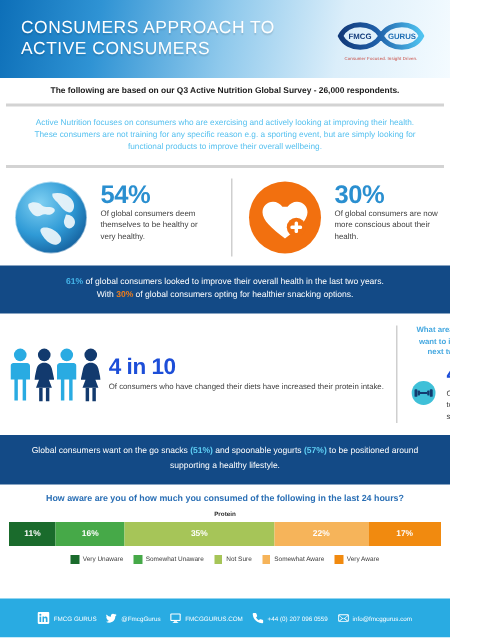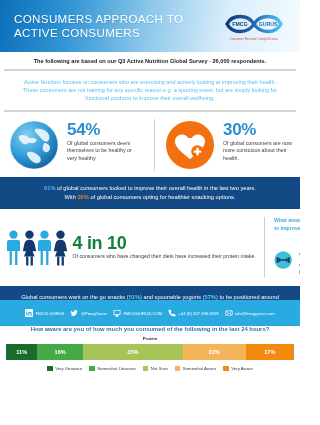--- a/index.html
+++ b/index.html
@@ -2,21 +2,21 @@
 <html><head>
 <meta charset="utf-8">
 <style>
   * { box-sizing: border-box; margin: 0; padding: 0; }
   html, body {
     width: 300px; height: 425px;
     font-family: "Liberation Sans", sans-serif;
     background: #ffffff;
     overflow: hidden;
   }
-  .page { position: relative; width: 300px; height: 326px; background: #fff; }
+  .page { position: relative; width: 300px; height: 425px; background: #fff; }
 
   
   .header {
     position: relative; height: 52px;
     background: linear-gradient(100deg, #0d6fb8 0%, #2f93d4 22%, #8fc9ec 50%, #dbeefa 75%, #f4fbff 100%);
     display: flex; align-items: center; justify-content: space-between;
     padding: 0 10px 0 14px;
   }
   .header-title {
     color: #ffffff; font-size: 11.6px; line-height: 14px;
@@ -58,21 +58,21 @@
   }
   .hl-blue { color: #45b6ea; font-weight: bold; }
   .hl-orange { color: #f07d1a; font-weight: bold; }
   .hl-cyan { color: #5fd0f5; font-weight: bold; }
 
   
   .mid-row { display: flex; padding: 8px 7px 8px; align-items: center; }
   .mid-left { display: flex; align-items: center; gap: 6px; flex: 0 0 auto; }
   .people { display: flex; gap: 2.5px; align-items: flex-end; }
   .mid-num {
-    font-size: 18px; font-weight: bold; color: #15803d; line-height: 16px;
+    font-size: 15px; font-weight: bold; color: #1d4ed8; line-height: 16px;
     letter-spacing: -.3px;
   }
   .mid-desc { font-size: 5.2px; line-height: 7.4px; color: #3d3d3d; margin-top: 2px; }
   .mid-right {
     flex: 1; margin-left: 8px; padding-left: 9px; border-left: 1px solid #cfcfcf;
     display: flex; flex-direction: column; align-items: center;
   }
   .mid-right-title {
     font-size: 5.2px; line-height: 7.2px; color: #45a8e0; font-weight: bold;
     text-align: center; margin-bottom: 3px;

